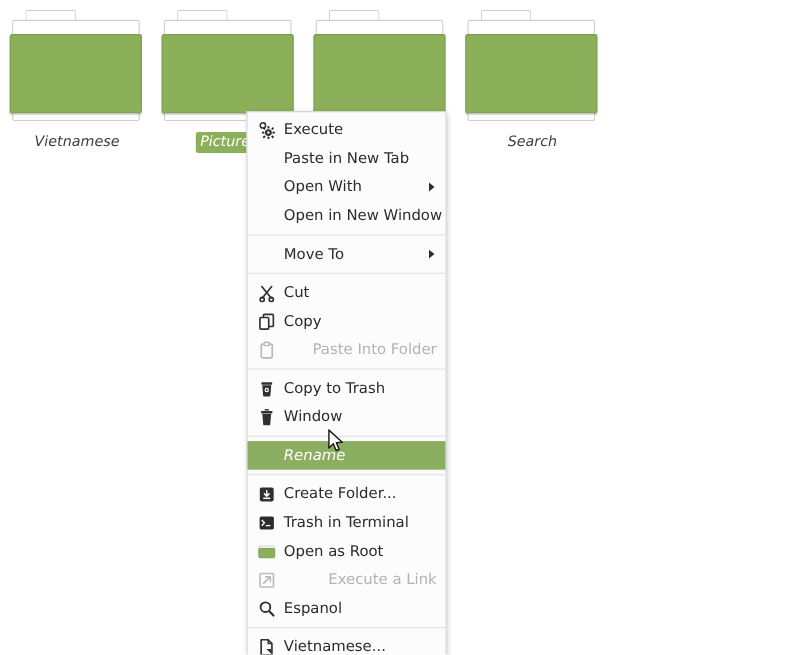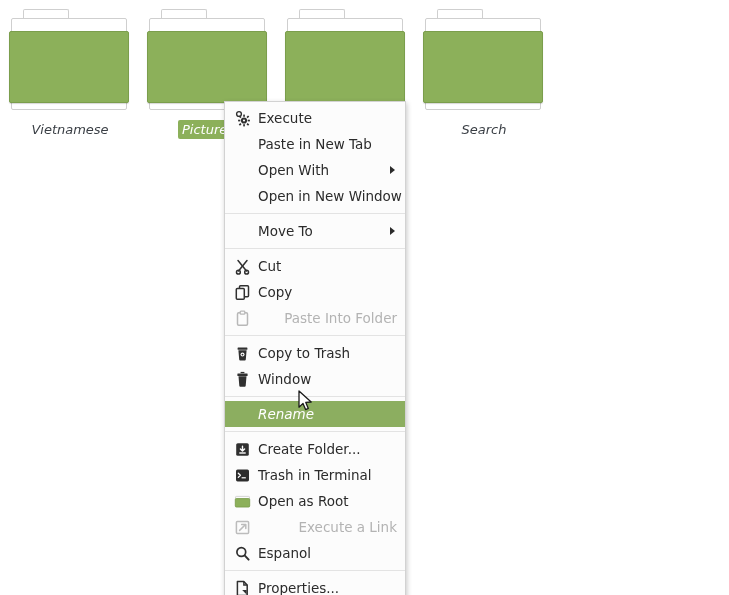--- a/index.html
+++ b/index.html
@@ -379,21 +379,21 @@
   <div class="menu-sep"></div>
 
   <div class="menu-item">
     <span class="mi-icon">
       <svg width="17" height="17" viewBox="0 0 17 17">
         <path d="M3.4 1.6 h6.4 l3.4 3.4 v10.4 h-9.8 z" fill="none" stroke="#303030" stroke-width="1.5" stroke-linejoin="round"></path>
         <path d="M9.8 1.6 v3.4 h3.4" fill="none" stroke="#303030" stroke-width="1.3"></path>
         <path d="M8.2 10.0 h4.4 v4.4 z" fill="#303030"></path>
       </svg>
     </span>
-    <span class="mi-label">Properties...</span>
+    <span class="mi-label">Vietnamese...</span>
   </div>
 
 </div>
 
 <div id="cursor">
   <svg width="16" height="24" viewBox="0 0 16 24">
     <path d="M1 1 L1 17.2 L5.0 13.4 L7.6 19.6 L10.3 18.4 L7.8 12.4 L13.2 12.0 Z" fill="#ffffff" stroke="#1a1a1a" stroke-width="1.3" stroke-linejoin="round"></path>
   </svg>
 </div>
 

